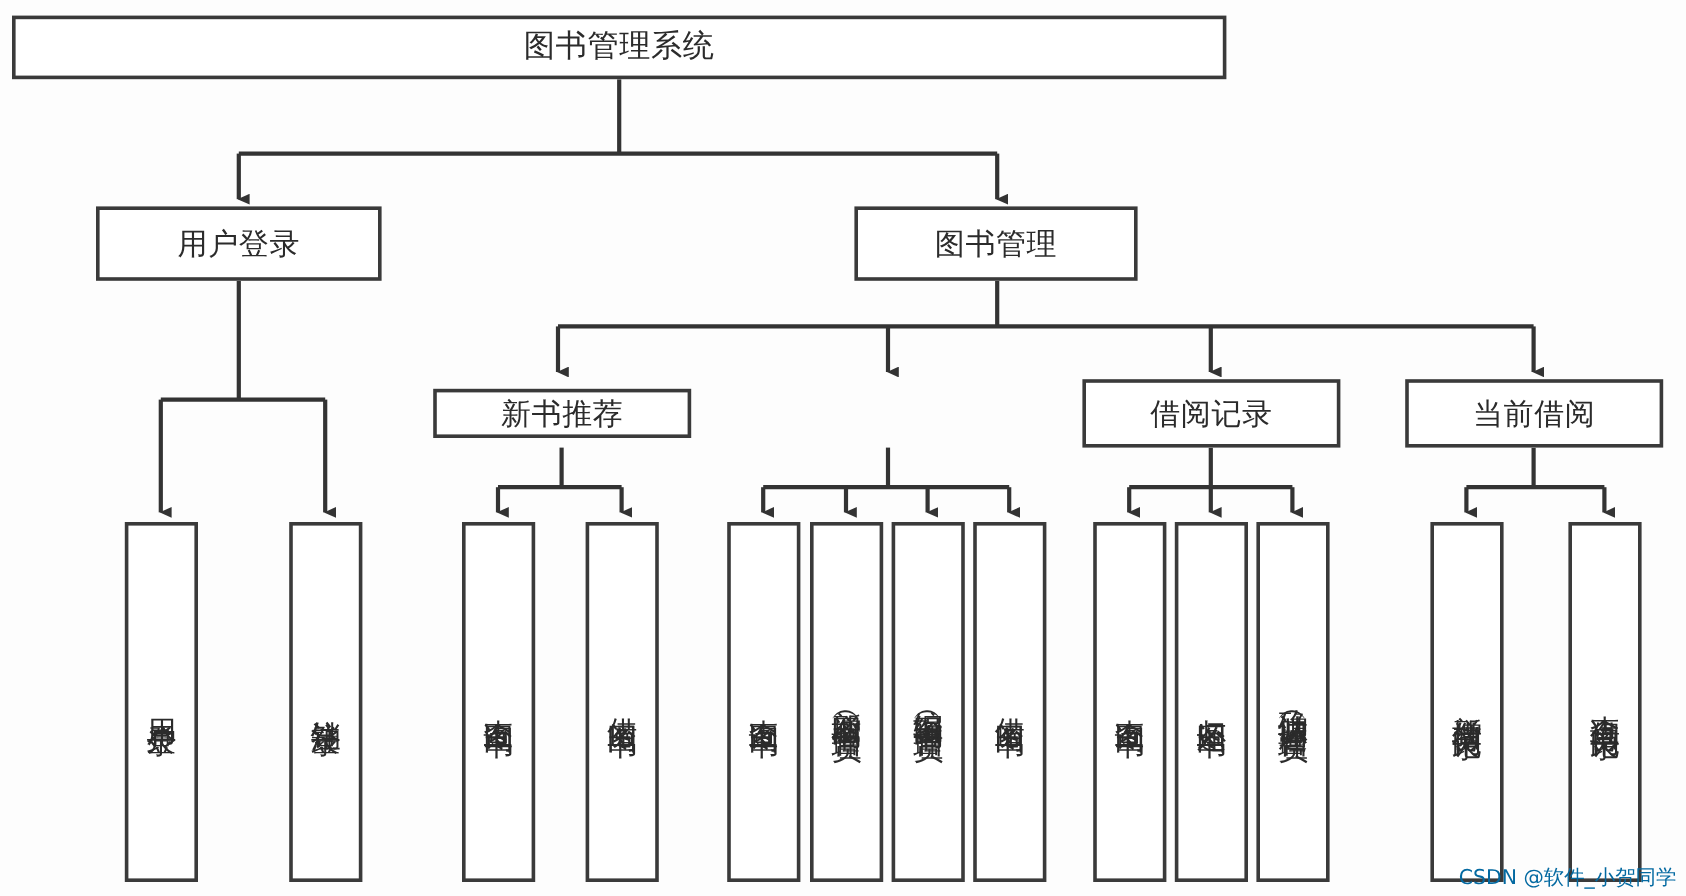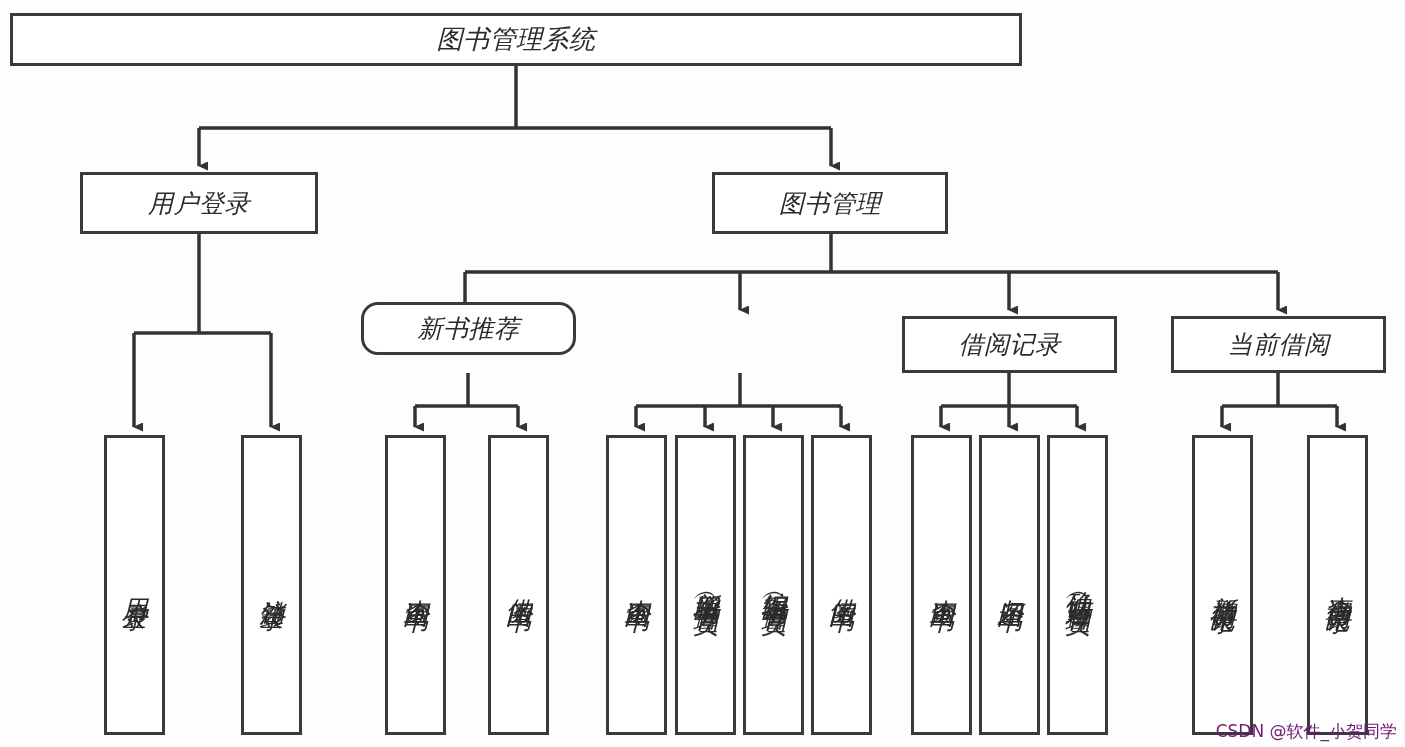--- a/index.html
+++ b/index.html
@@ -37,21 +37,20 @@
     align-items: center;
     justify-content: center;
     z-index: 2;
   }
   .node-label {
     color: #2b2b2b;
     text-align: center;
     line-height: 1.08;
     letter-spacing: 0.5px;
     white-space: nowrap;
-    font-style: italic;
   }
   
   .node.horizontal .node-label {
     font-size: 25px;
   }
   .node.root .node-label {
     font-size: 26px;
   }
   
   .node.vertical {
@@ -65,21 +64,21 @@
     line-height: 1.0;
     letter-spacing: 3px;
     white-space: nowrap;
     max-height: 290px;
   }
   #watermark {
     position: absolute;
     right: 8px;
     bottom: 4px;
     font-size: 17px;
-    color: #701a75;
+    color: #0369a1;
     z-index: 5;
     white-space: nowrap;
     font-family: "DejaVu Sans", "Liberation Sans", sans-serif;
   }
 </style>
 </head>
 <body>
 
 <div id="diagram-root">
 
@@ -139,21 +138,21 @@
     <span class="node-label">图书管理系统</span>
   </div>
 
   <div class="node horizontal" style="left:80px; top:172px; width:238px; height:62px;">
     <span class="node-label">用户登录</span>
   </div>
   <div class="node horizontal" style="left:712px; top:172px; width:236px; height:62px;">
     <span class="node-label">图书管理</span>
   </div>
 
-  <div class="node horizontal" style="left:361px; top:302px; width:215px; height:53px;border-radius:17px;">
+  <div class="node horizontal" style="left:361px; top:324px; width:215px; height:41px;">
     <span class="node-label">新书推荐</span>
   </div>
   <div class="node horizontal" style="left:902px; top:316px; width:215px; height:57px;">
     <span class="node-label">借阅记录</span>
   </div>
   <div class="node horizontal" style="left:1171px; top:316px; width:215px; height:57px;">
     <span class="node-label">当前借阅</span>
   </div>
 
   <div class="node vertical" style="left:104px; top:435px; width:61px; height:300px;">

